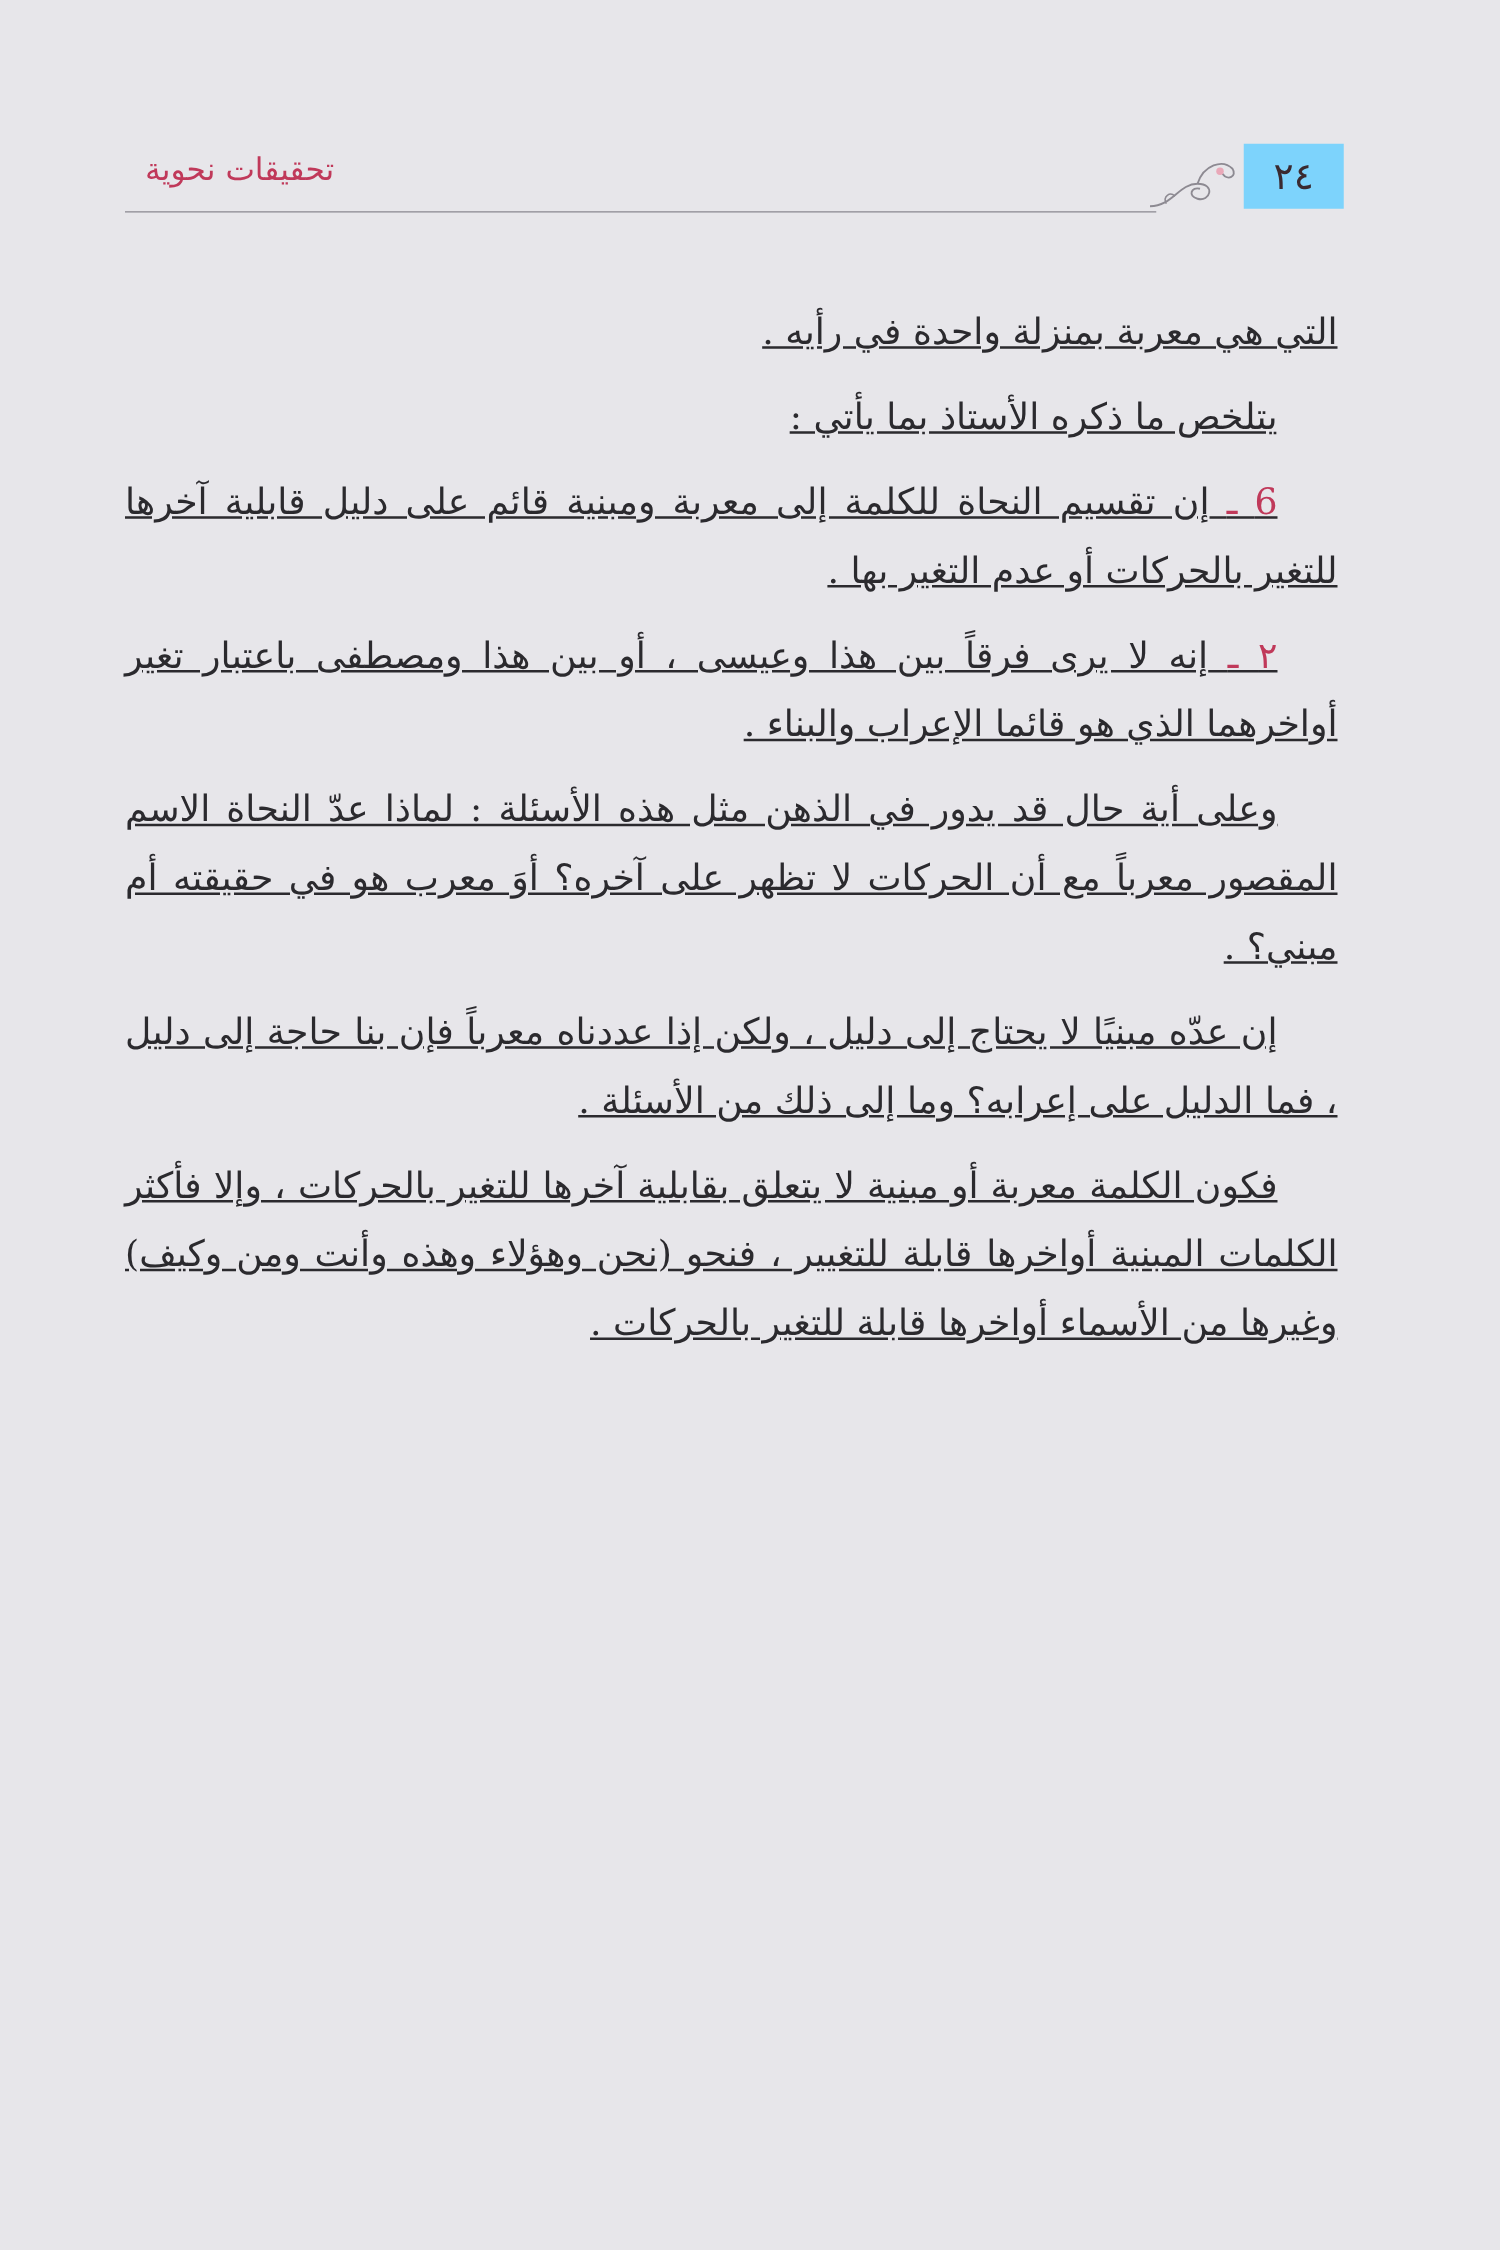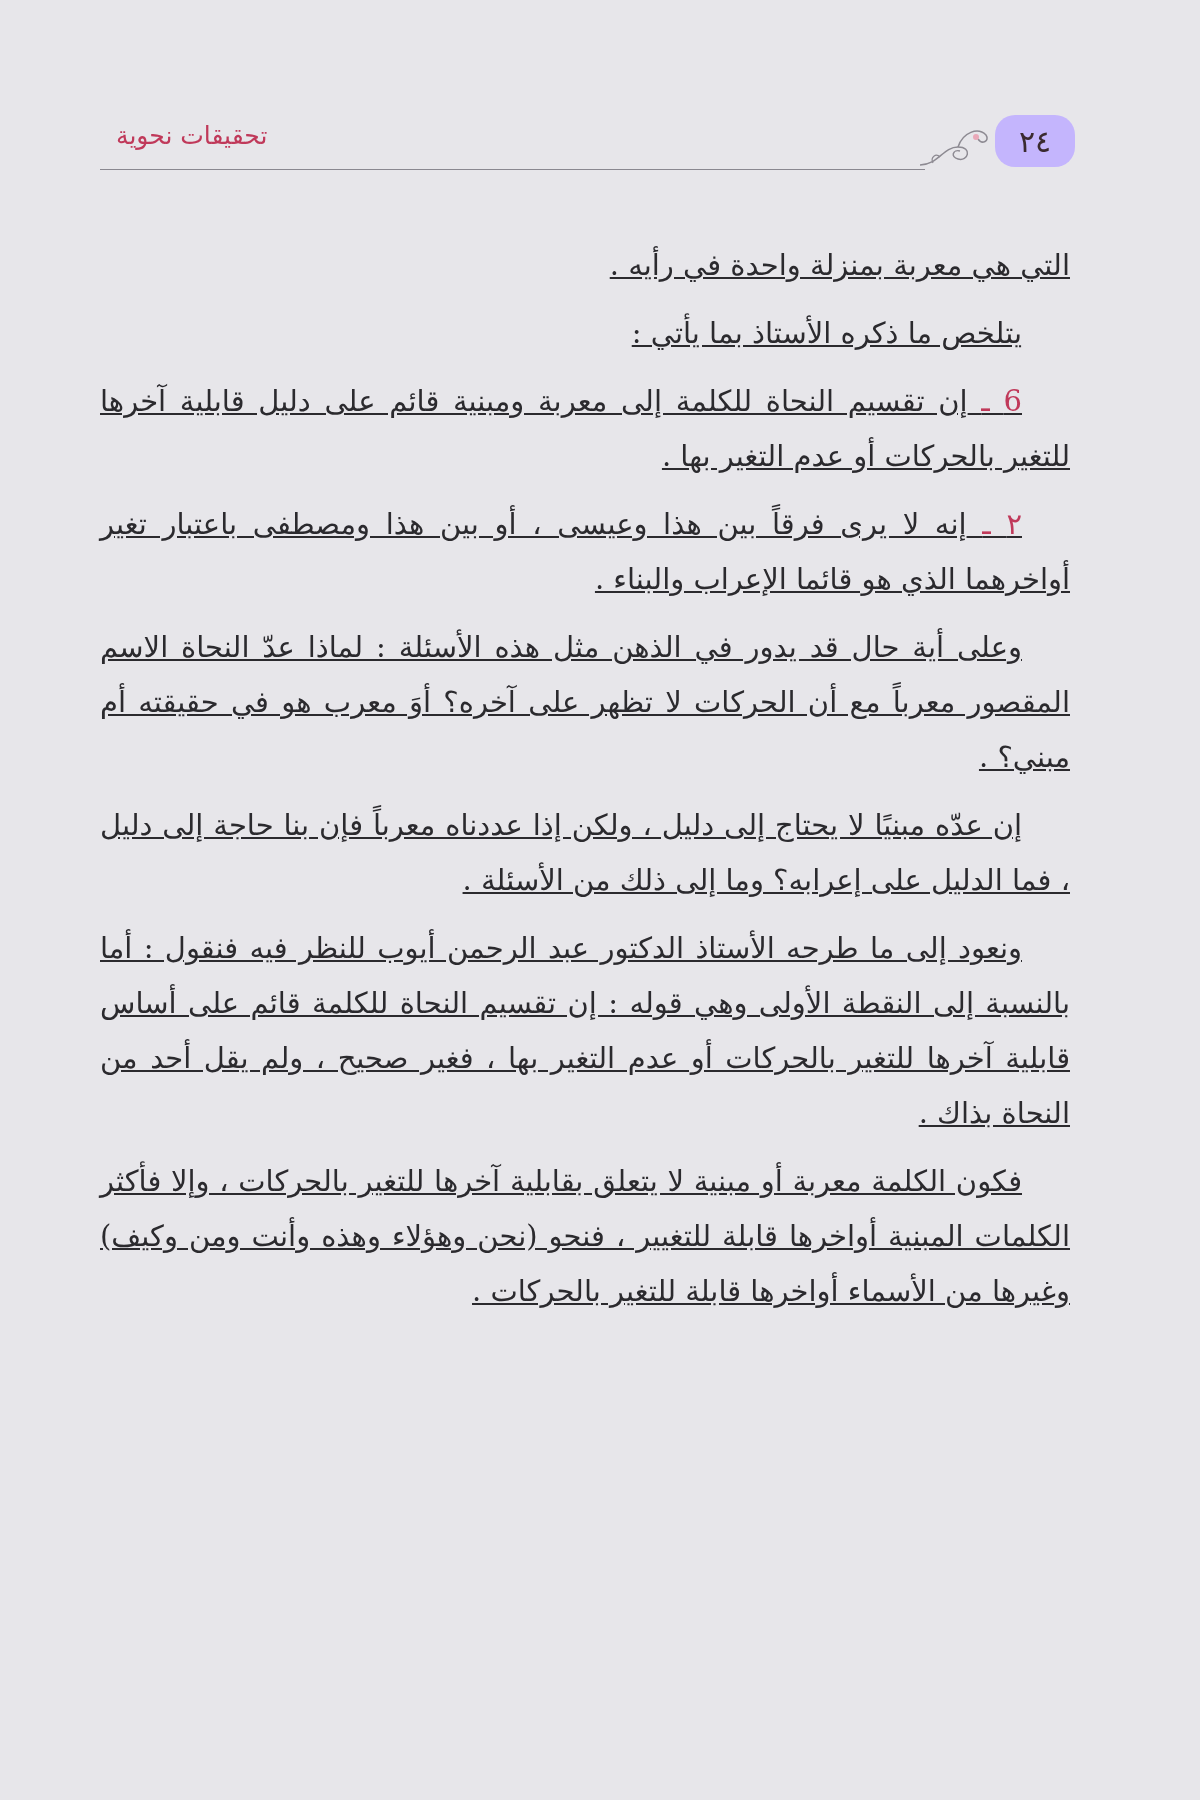--- a/index.html
+++ b/index.html
@@ -18,24 +18,24 @@
     position: absolute; left: 0; right: 150px; bottom: 3px;
     height: 1px; background: #8a8890;
   }
   .running-title {
     position: absolute; left: 0; top: 6px;
     font-family: "DejaVu Sans", sans-serif;
     font-size: 25px; color: #c0395a; direction: rtl; margin-left: 16px;
   }
   .page-number-box {
     position: absolute; right: 0; top: 0; width: 80px; height: 52px;
-    background: #c4b5fd;
+    background: #7dd3fc;
     display: flex; align-items: center; justify-content: center;
     font-family: "DejaVu Sans", sans-serif;
-    font-size: 30px; color: #3a2a30; border-radius: 20px;
+    font-size: 30px; color: #3a2a30;
   }
   .ornament {
     position: absolute; right: 82px; top: 2px; width: 75px; height: 52px;
   }
   .body-text {
     position: absolute; top: 238px; left: 100px; width: 970px;
     direction: rtl; text-align: justify;
     font-size: 29px; line-height: 55px; text-decoration: underline;
   }
   .body-text p { margin: 0 0 13px 0; }
@@ -57,15 +57,14 @@
   <div class="header-rule"></div>
 </div>
 
 <div class="body-text">
   <p><span>التي هي معربة بمنزلة واحدة في رأيه .</span></p>
   <p class="indent"><span>يتلخص ما ذكره الأستاذ بما يأتي :</span></p>
   <p class="indent"><span class="num">6 ـ</span> <span>إن تقسيم النحاة للكلمة إلى معربة ومبنية قائم على دليل قابلية آخرها للتغير بالحركات أو عدم التغير بها .</span></p>
   <p class="indent"><span class="num">٢ ـ</span> <span>إنه لا يرى فرقاً بين هذا وعيسى ، أو بين هذا ومصطفى باعتبار تغير أواخرهما الذي هو قائما الإعراب والبناء .</span></p>
   <p class="indent"><span>وعلى أية حال قد يدور في الذهن مثل هذه الأسئلة : لماذا عدّ النحاة الاسم المقصور معرباً مع أن الحركات لا تظهر على آخره؟ أوَ معرب هو في حقيقته أم مبني؟ .</span></p>
   <p class="indent"><span>إن عدّه مبنيًا لا يحتاج إلى دليل ، ولكن إذا عددناه معرباً فإن بنا حاجة إلى دليل ، فما الدليل على إعرابه؟ وما إلى ذلك من الأسئلة .</span></p>
-  <p class="indent"><span>ونعود إلى ما طرحه الأستاذ الدكتور عبد الرحمن أيوب للنظر فيه فنقول : أما بالنسبة إلى النقطة الأولى وهي قوله : إن تقسيم النحاة للكلمة قائم على أساس قابلية آخرها للتغير بالحركات أو عدم التغير بها ، فغير صحيح ، ولم يقل أحد من النحاة بذاك .</span></p>
   <p class="indent"><span>فكون الكلمة معربة أو مبنية لا يتعلق بقابلية آخرها للتغير بالحركات ، وإلا فأكثر الكلمات المبنية أواخرها قابلة للتغيير ، فنحو (نحن وهؤلاء وهذه وأنت ومن وكيف) وغيرها من الأسماء أواخرها قابلة للتغير بالحركات .</span></p>
 </div>
 
 </body></html>

